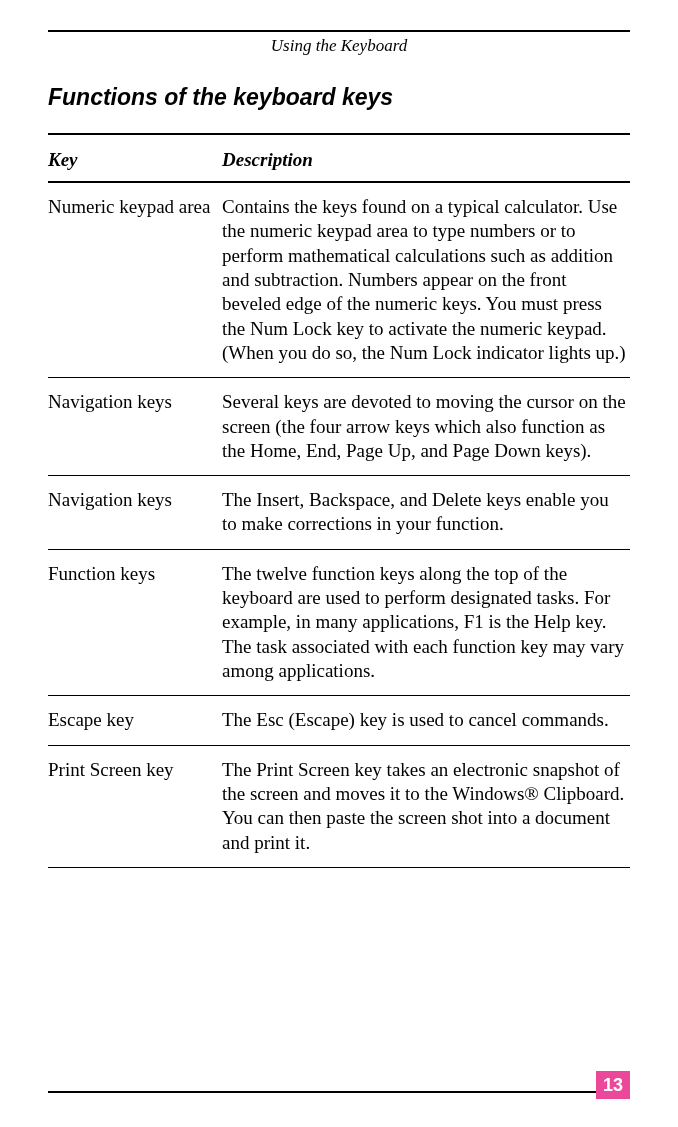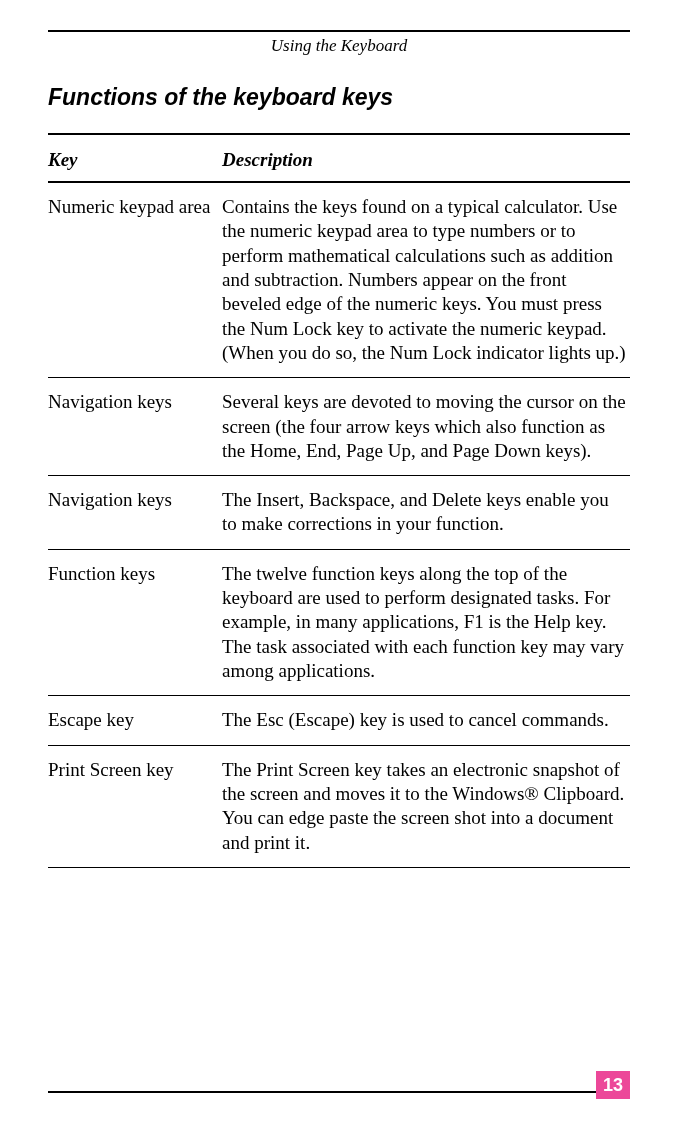--- a/index.html
+++ b/index.html
@@ -118,20 +118,20 @@
     <tr>
       <td class="col-key">Function keys</td>
       <td>The twelve function keys along the top of the keyboard are used to perform designated tasks. For example, in many applications, F1 is the Help key. The task associated with each function key may vary among applications.</td>
     </tr>
     <tr>
       <td class="col-key">Escape key</td>
       <td>The Esc (Escape) key is used to cancel commands.</td>
     </tr>
     <tr>
       <td class="col-key">Print Screen key</td>
-      <td>The Print Screen key takes an electronic snapshot of the screen and moves it to the Windows® Clipboard. You can edge paste the screen shot into a document and print it.</td>
+      <td>The Print Screen key takes an electronic snapshot of the screen and moves it to the Windows® Clipboard. You can then paste the screen shot into a document and print it.</td>
     </tr>
   </tbody>
 </table>
 
 <div class="footer-bar">
   <div class="page-num-box">13</div>
 </div>
 
 </body></html>

